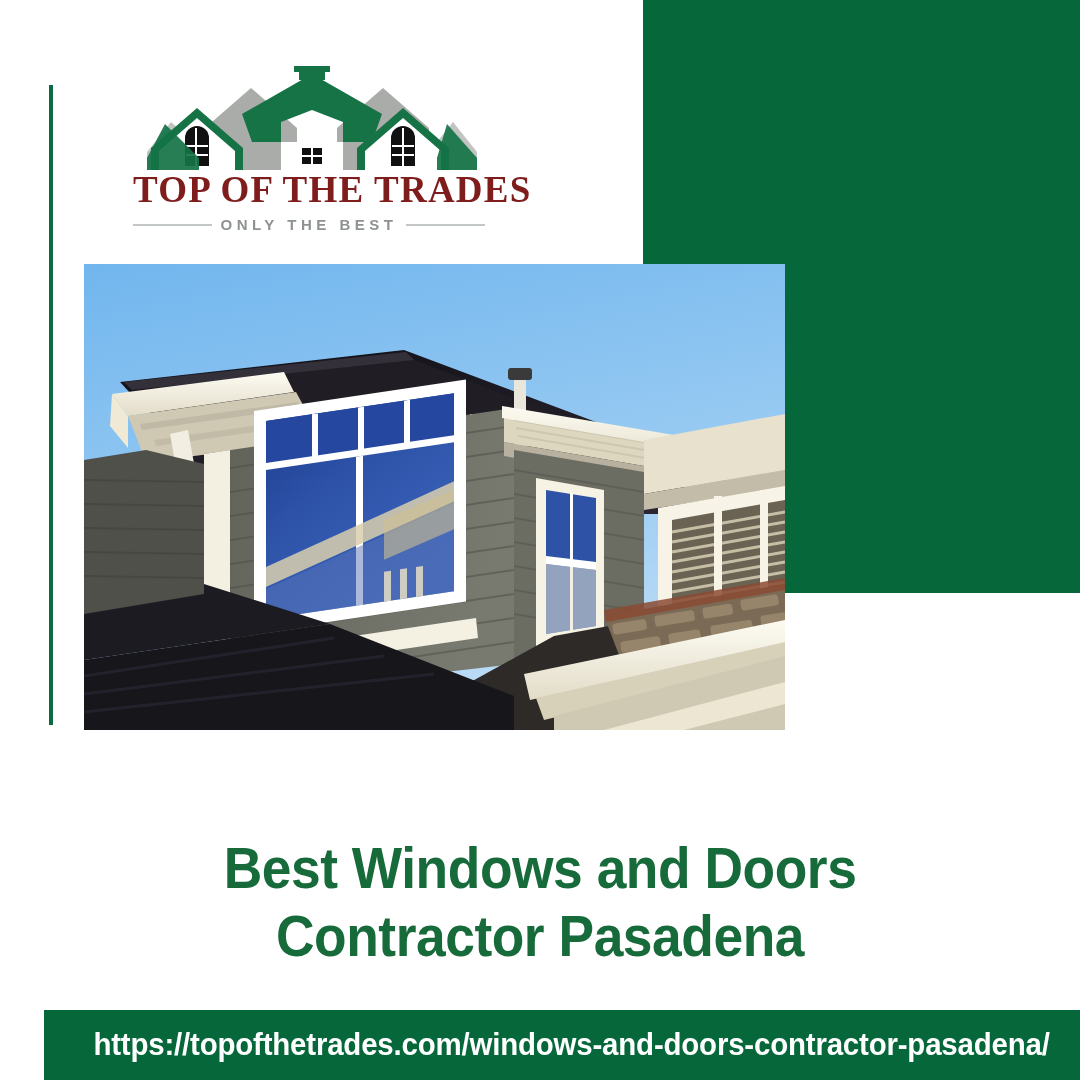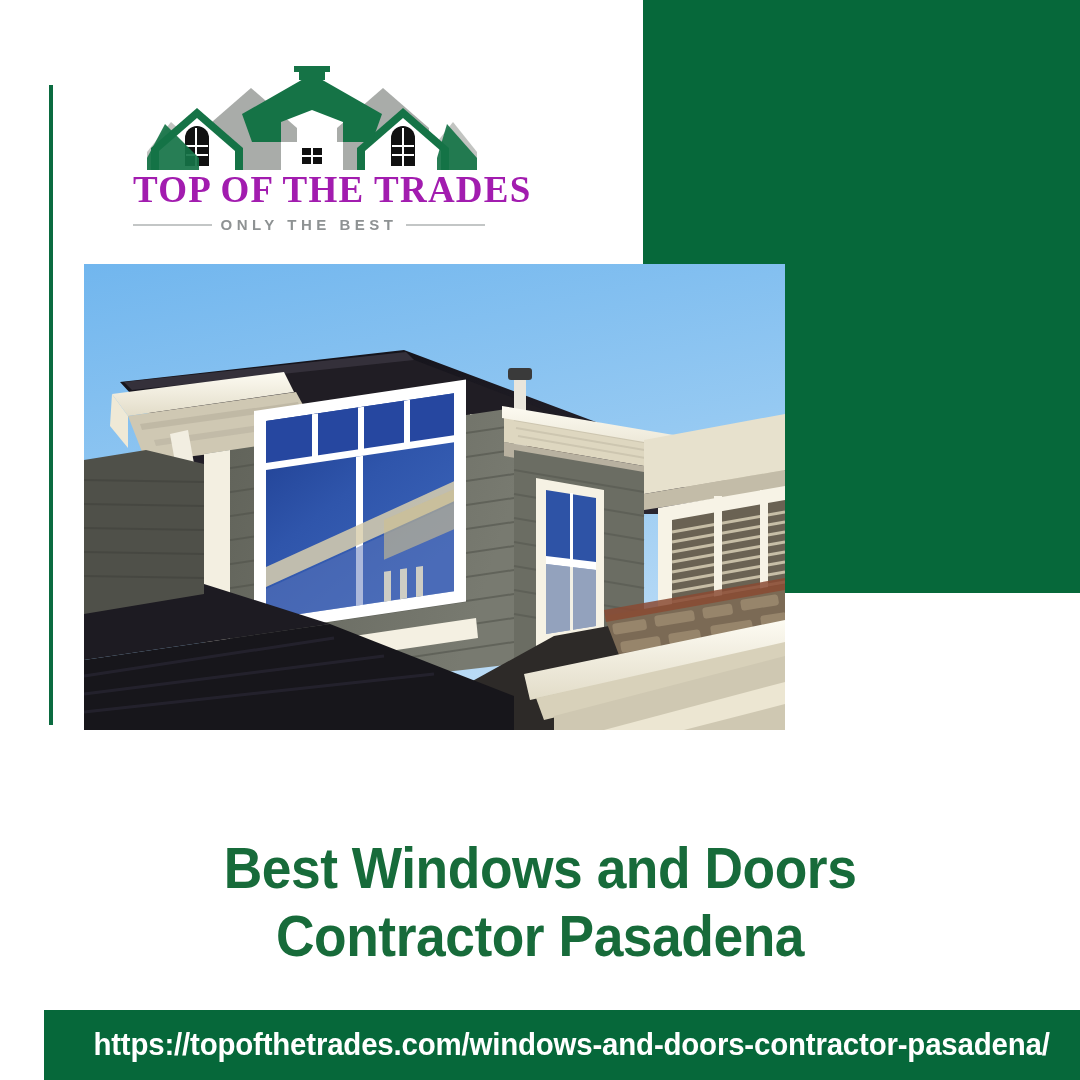--- a/index.html
+++ b/index.html
@@ -60,21 +60,21 @@
   .logo-wordmark {
     position: absolute;
     left: 0;
     top: 105px;
     width: 352px;
     text-align: center;
     font-family: "Liberation Serif", serif;
     font-weight: bold;
     font-size: 37px;
     letter-spacing: 1.2px;
-    color: #a21caf;
+    color: #7f1d1d;
     line-height: 1;
     white-space: nowrap;
   }
 
   .logo-tagline-row {
     position: absolute;
     left: 0;
     top: 150px;
     width: 352px;
     display: flex;

